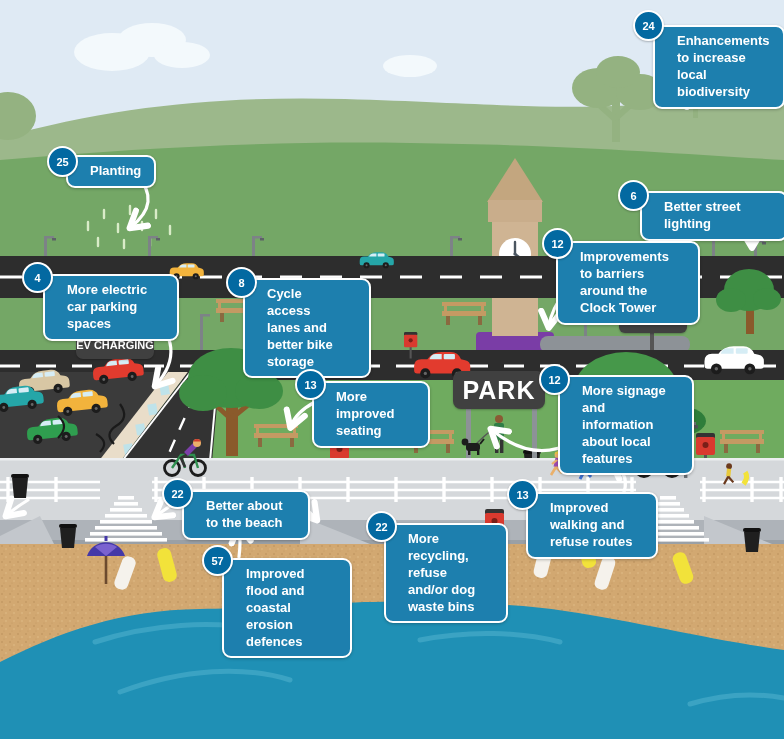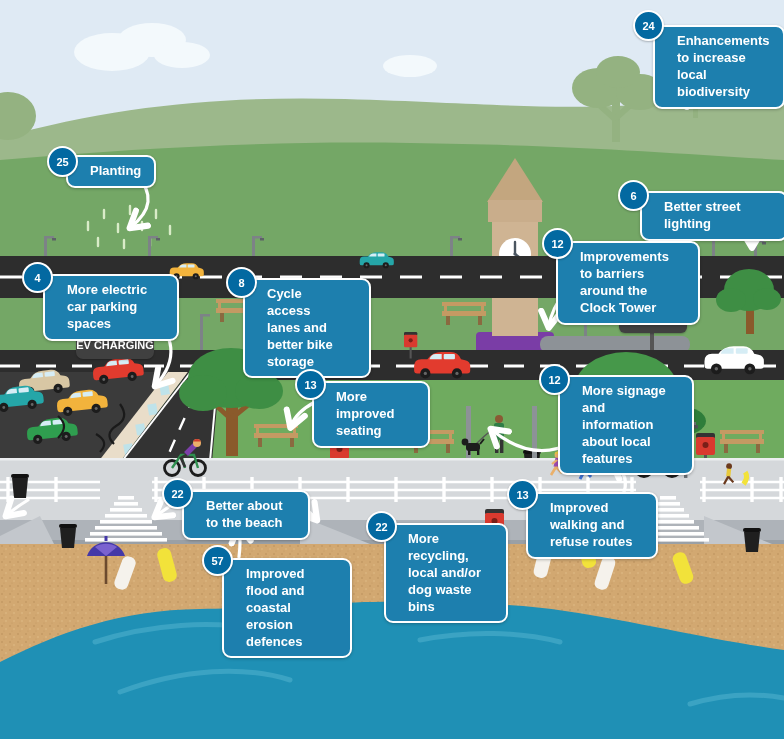--- a/index.html
+++ b/index.html
@@ -453,20 +453,21 @@
     <path d="M28,500 Q15,508 7,515"></path>
     <path d="M291,500 Q307,508 316,519"></path>
     <path d="M239,557 Q241,541 239,528"></path>
     <path d="M482,551 Q493,543 500,536"></path>
     <path d="M622,497 Q632,476 613,463"></path>
   </g>
 </svg>
 
 <div class="psign" id="sign-ev">EV CHARGING</div>
 <div class="psign" id="sign-bike">BIKE STORAGE</div>
+<div class="psign" id="sign-park">PARK</div>
 
 <div class="callout" style="left:633px;top:10px">
   <div class="badge">24</div>
   <div class="bubble" style="left:20px;top:15px;width:84px">Enhancements to increase local biodiversity</div>
 </div>
 <div class="callout" style="left:47px;top:146px">
   <div class="badge">25</div>
   <div class="bubble center" style="left:19px;top:9px;width:42px">Planting</div>
 </div>
 <div class="callout" style="left:618px;top:180px">
@@ -496,20 +497,20 @@
 <div class="callout" style="left:162px;top:478px">
   <div class="badge">22</div>
   <div class="bubble" style="left:20px;top:12px;width:80px">Better about to the beach</div>
 </div>
 <div class="callout" style="left:202px;top:545px">
   <div class="badge">57</div>
   <div class="bubble" style="left:20px;top:13px;width:82px">Improved flood and coastal erosion defences</div>
 </div>
 <div class="callout" style="left:366px;top:511px">
   <div class="badge">22</div>
-  <div class="bubble" style="left:18px;top:12px;width:76px">More recycling, local and/or dog waste bins</div>
+  <div class="bubble" style="left:18px;top:12px;width:76px">More recycling, refuse and/or dog waste bins</div>
 </div>
 <div class="callout" style="left:507px;top:479px">
   <div class="badge">13</div>
   <div class="bubble" style="left:19px;top:13px;width:84px">Improved walking and refuse routes</div>
 </div>
 
 </div>
 
 </body></html>

